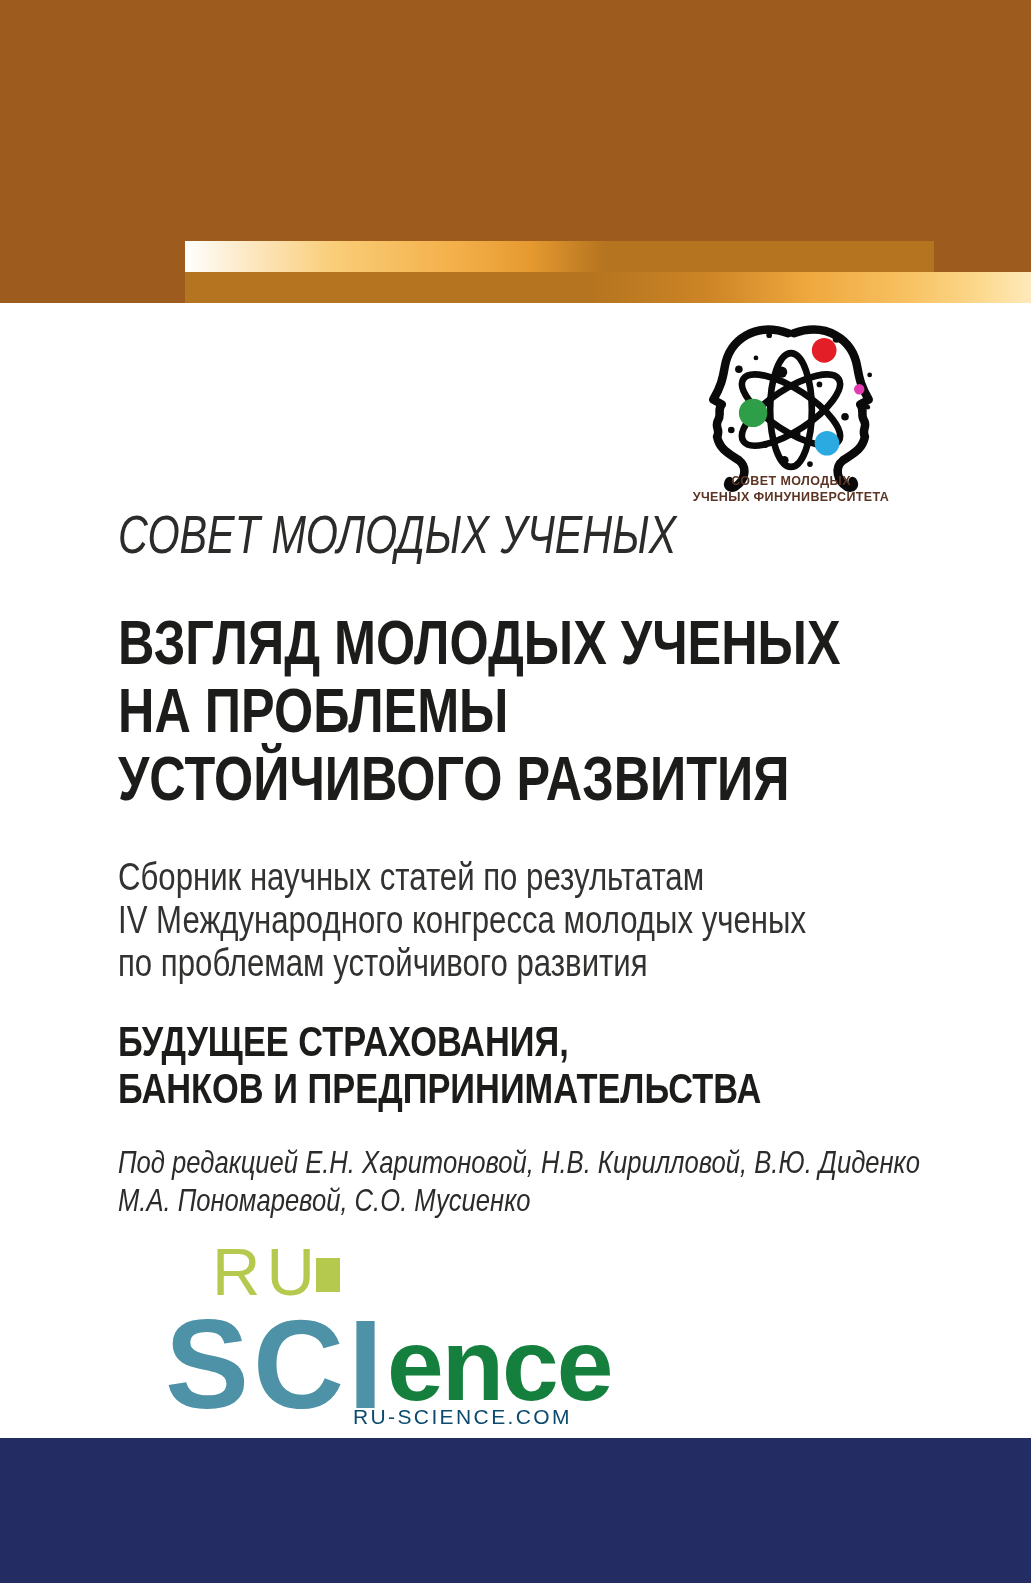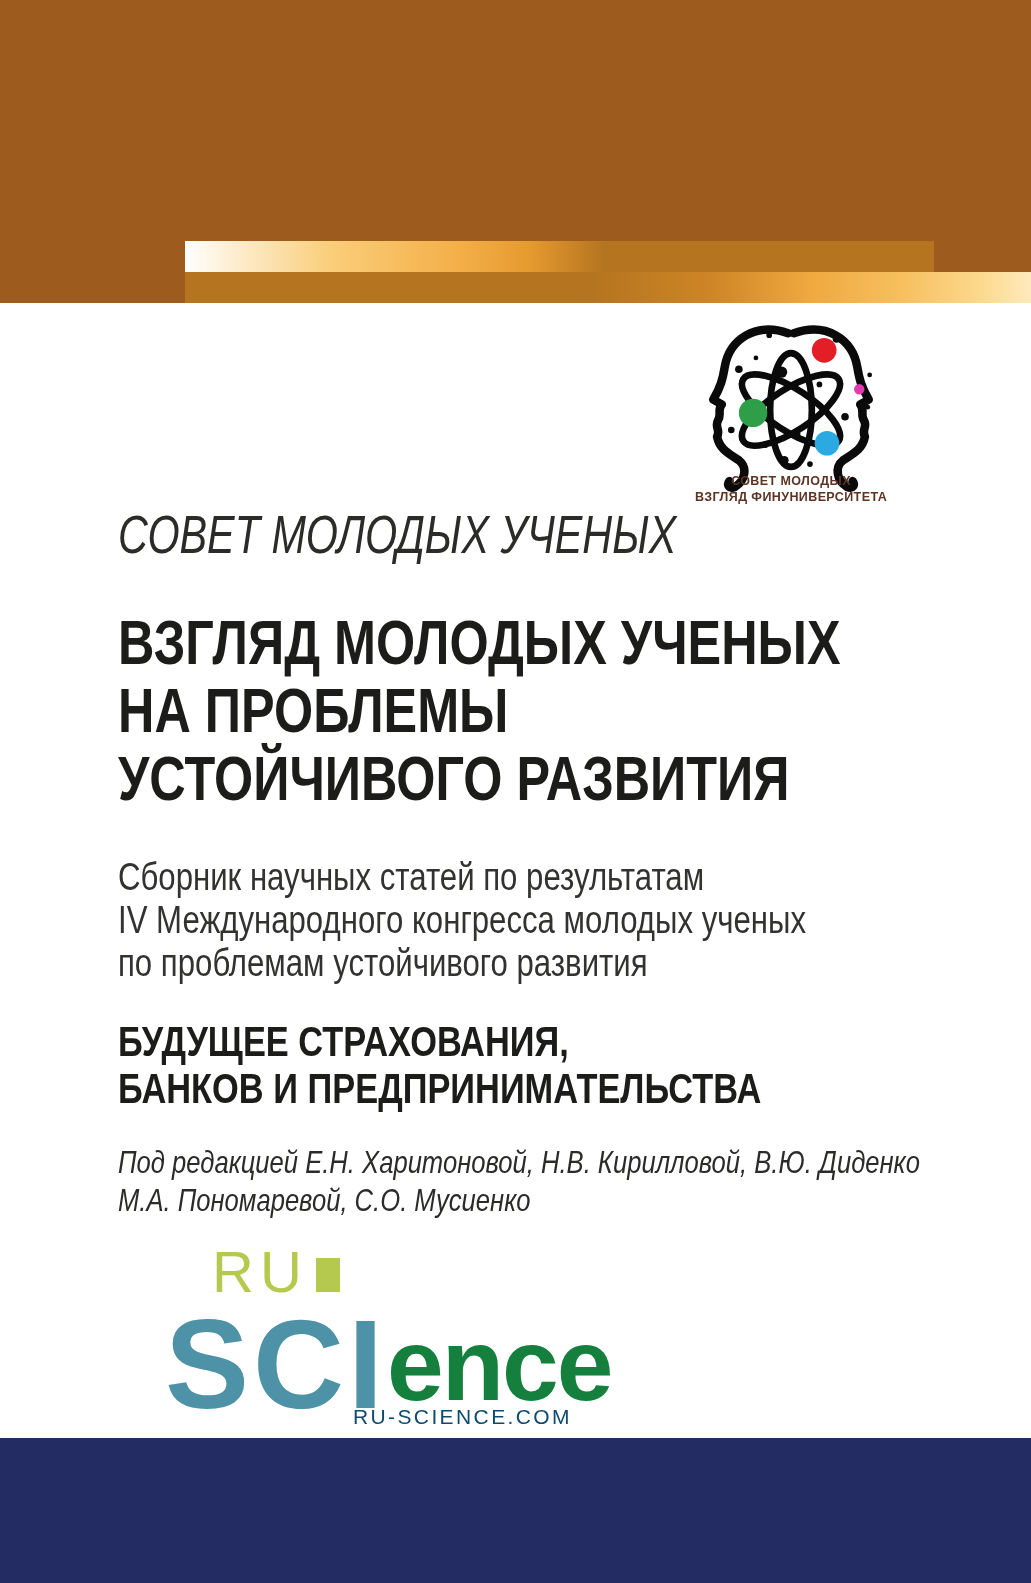--- a/index.html
+++ b/index.html
@@ -49,21 +49,21 @@
     white-space:nowrap;transform:scaleX(.80);
   }
   .editors{
     position:absolute;left:118px;top:1143px;
     font-size:32px;line-height:38px;font-style:italic;font-weight:400;color:#2b2b29;
     white-space:nowrap;transform:scaleX(.80);
   }
   
   .rusci{position:absolute;left:120px;top:1246px;width:460px;height:190px;}
   .rusci .ru{
-    position:absolute;left:92px;top:-2px;font-size:58px;line-height:56px;
+    position:absolute;left:92px;top:-2px;font-size:67px;line-height:56px;
     letter-spacing:6px;color:#b5c94f;font-weight:400;
   }
   .rusci .sq{position:absolute;left:196px;top:12px;width:24px;height:34px;background:#b5c94f;}
   .rusci .row{position:absolute;left:0;top:56px;display:flex;align-items:center;margin-left:45px;}
   .rusci .sci{font-size:126px;line-height:126px;font-weight:bold;color:#4d92a6;letter-spacing:4px;}
   .rusci .ence{font-size:102px;line-height:102px;font-weight:bold;color:#15803d;letter-spacing:-2px;margin-left:0px;}
   .rusci .domain{
     position:absolute;left:0;top:160px;width:452px;text-align:right;
     font-size:21px;line-height:22px;letter-spacing:2.4px;color:#0c4a6e;font-weight:400;
   }
@@ -114,21 +114,21 @@
       <circle cx="196" cy="92" r="2.5"></circle>
     <circle cx="105" cy="55" r="6"></circle>
       <circle cx="145" cy="68" r="3"></circle>
       <circle cx="78" cy="40" r="2.5"></circle>
     <circle cx="120" cy="120" r="5"></circle>
   </g>
 </svg>
 
 <div class="smu-caption">
   <div>СОВЕТ МОЛОДЫХ</div>
-  <div>ВЗГЛЯД ФИНУНИВЕРСИТЕТА</div>
+  <div>УЧЕНЫХ ФИНУНИВЕРСИТЕТА</div>
 </div>
 
 <div class="org-heading cond">СОВЕТ МОЛОДЫХ УЧЕНЫХ</div>
 
 <div class="main-title cond">
   <div>ВЗГЛЯД МОЛОДЫХ УЧЕНЫХ</div>
   <div>НА ПРОБЛЕМЫ</div>
   <div>УСТОЙЧИВОГО РАЗВИТИЯ</div>
 </div>
 

